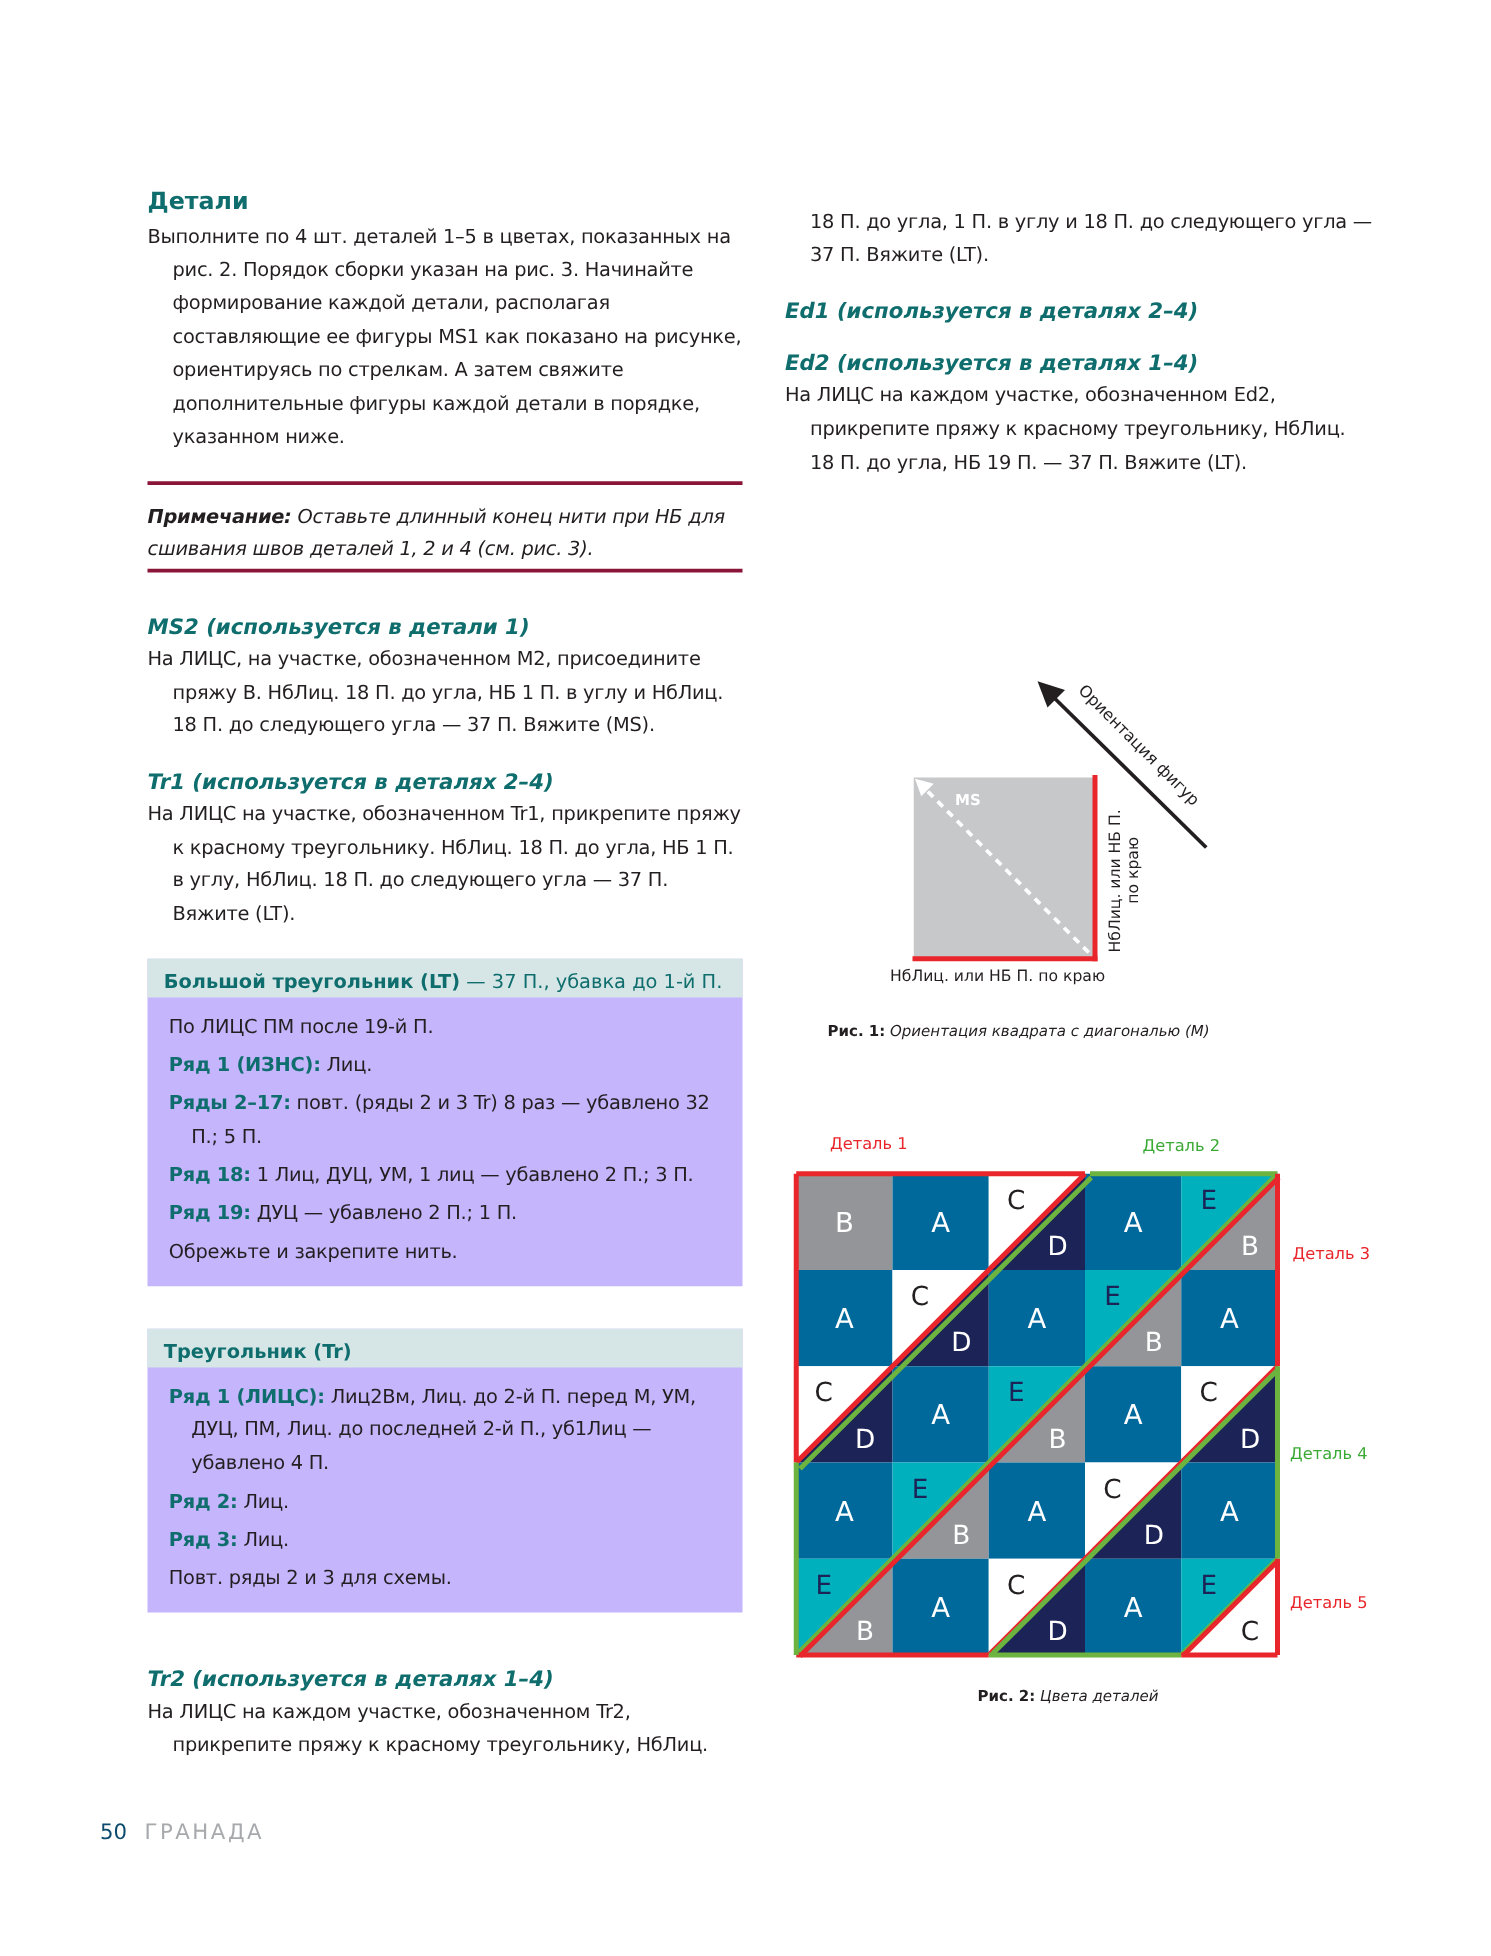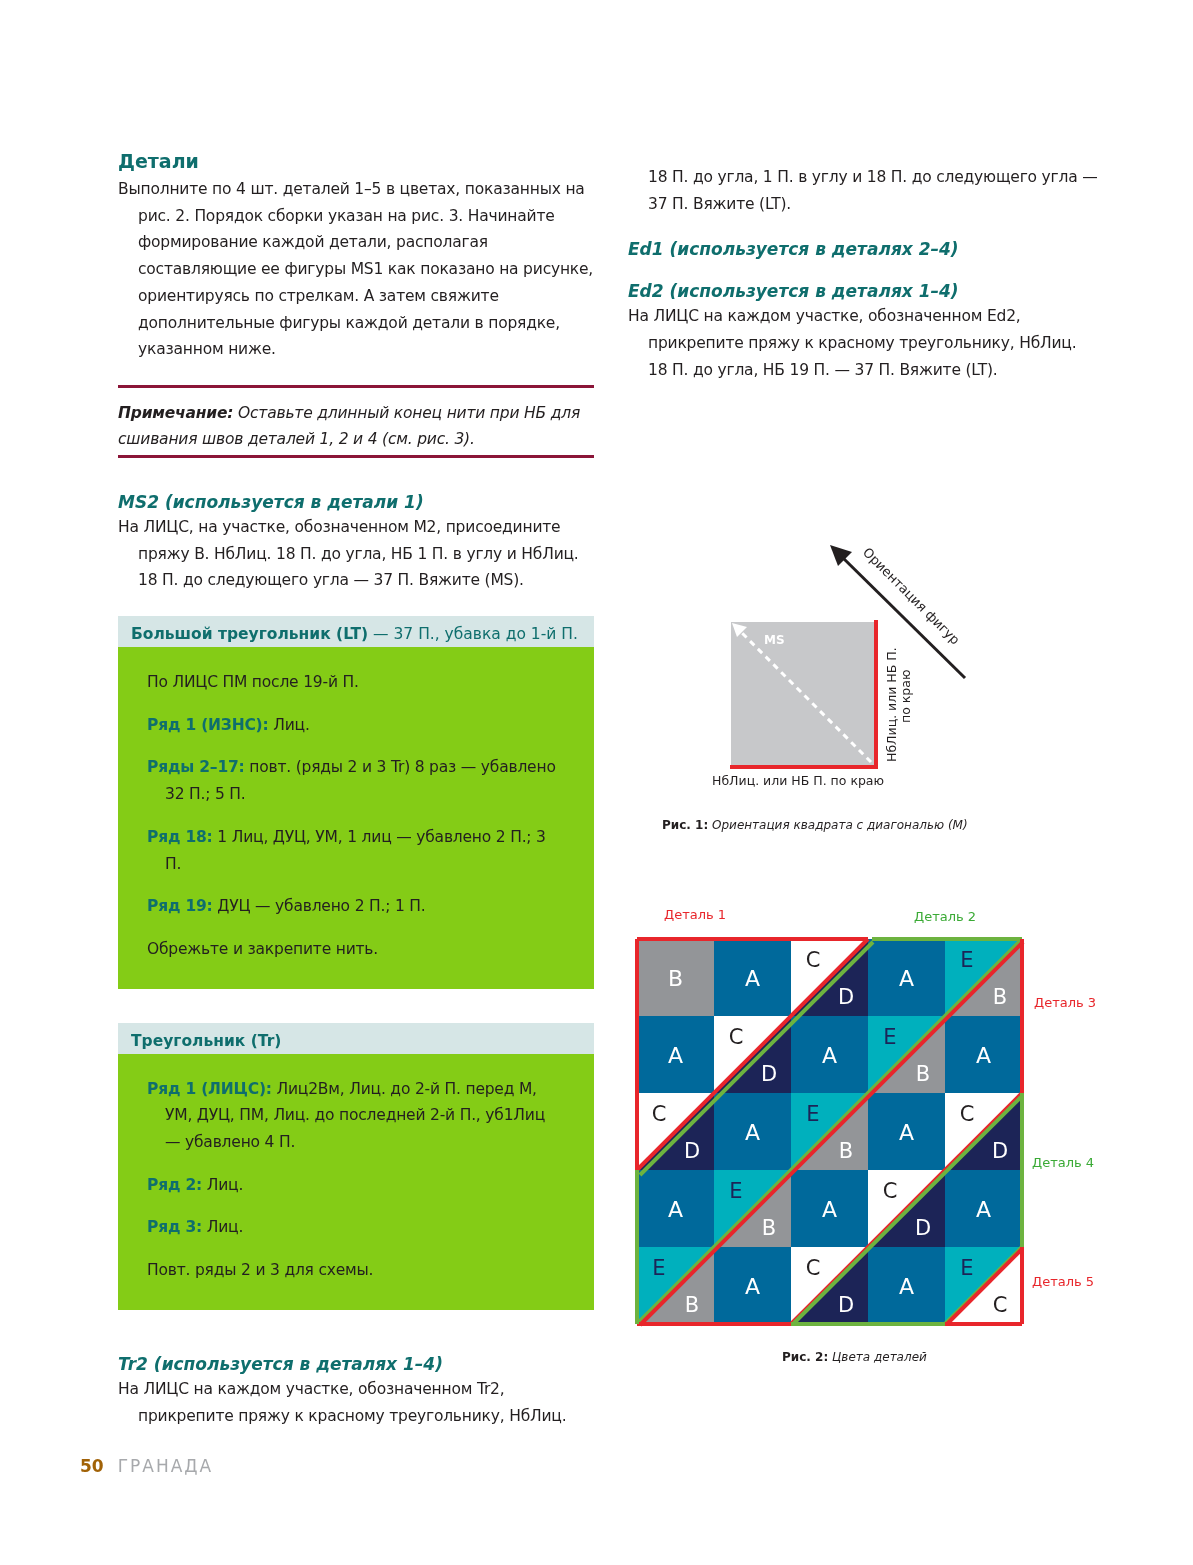--- a/index.html
+++ b/index.html
@@ -13,29 +13,29 @@
   .h-teal { color: #0f6e6d; font-weight: bold; font-size: 19px; margin: 0 0 4px 0; }
   .h-sub { color: #0f6e6d; font-weight: bold; font-style: italic; font-size: 17px; margin: 0 0 2px 0; }
   p.body {
     margin: 0; font-size: 15.5px; line-height: 26.7px; padding-left: 20px; text-indent: -20px;
     letter-spacing: -0.2px;
   }
   .section { margin-bottom: 22px; }
   .rule { border-top: 3px solid #8b1538; }
   .note { padding: 12px 0 3px 0; font-style: italic; font-size: 15.5px; line-height: 26px; letter-spacing: -0.2px;}
   .note b { font-weight: bold; }
-  .box { background: #84cc16; margin: 0; }
+  .box { background: #c4b5fd; margin: 0; }
   .box-head { background: #d6e6e6; padding: 7px 13px 2px 13px; font-size: 15.5px; line-height: 22px; }
   .box-head .bt { color: #0f6e6d; font-weight: bold; }
   .box-head .rest { color: #0f6e6d; }
   .box-body { padding: 6px 13px 10px 13px; }
-  .box-body p { margin: 16px; font-size: 15.5px; line-height: 26.7px; padding-left: 18px; text-indent: -18px; letter-spacing: -0.2px;}
+  .box-body p { margin: 4px; font-size: 15.5px; line-height: 26.7px; padding-left: 18px; text-indent: -18px; letter-spacing: -0.2px;}
   .box-body .lbl { color: #0f6e6d; font-weight: bold; }
   .footer { position: absolute; left: 80px; top: 1456px; font-size: 17px; }
-  .footer .num { font-weight: bold; color: #a16207; }
+  .footer .num { font-weight: normal; color: #0c4a6e; }
   .footer .mag { color: #a7a9ac; letter-spacing: 2px; margin-left: 14px; }
   .caption { position: absolute; font-size: 12px; }
   .caption b { font-weight: bold; }
   .caption i { font-style: italic; }
   svg text { font-family: "DejaVu Sans", sans-serif; }
 </style>
 </head>
 <body>
 
 <div class="col col-left">
@@ -48,20 +48,24 @@
   <div class="note">
     <b>Примечание:</b><span> Оставьте длинный конец нити при НБ для сшивания швов деталей 1, 2 и 4 (см. рис. 3).</span>
   </div>
   <div class="rule" style="margin-bottom:34px;"></div>
 
   <div class="section">
     <div class="h-sub">MS2 (используется в детали 1)</div>
     <p class="body">На ЛИЦС, на участке, обозначенном М2, присоедините пряжу В. НбЛиц. 18 П. до угла, НБ 1 П. в углу и НбЛиц. 18 П. до следующего угла — 37 П. Вяжите (MS).</p>
   </div>
 
+  <div class="section">
+    <div class="h-sub">Tr1 (используется в деталях 2–4)</div>
+    <p class="body">На ЛИЦС на участке, обозначенном Tr1, прикрепите пряжу к красному треугольнику. НбЛиц. 18 П. до угла, НБ 1 П. в углу, НбЛиц. 18 П. до следующего угла — 37 П. Вяжите (LT).</p>
+  </div>
 
   <div class="box" style="margin-bottom:34px;">
     <div class="box-head">
       <span class="bt">Большой треугольник (LT)</span><span class="rest"> — 37 П., убавка до 1-й П.</span>
     </div>
     <div class="box-body">
       <p><span class="lbl"></span><span>По ЛИЦС ПМ после 19-й П.</span></p>
       <p><span class="lbl">Ряд 1 (ИЗНС):</span><span> Лиц.</span></p>
       <p><span class="lbl">Ряды 2–17:</span><span> повт. (ряды 2 и 3 Tr) 8 раз — убавлено 32 П.; 5 П.</span></p>
       <p><span class="lbl">Ряд 18:</span><span> 1 Лиц, ДУЦ, УМ, 1 лиц — убавлено 2 П.; 3 П.</span></p>

